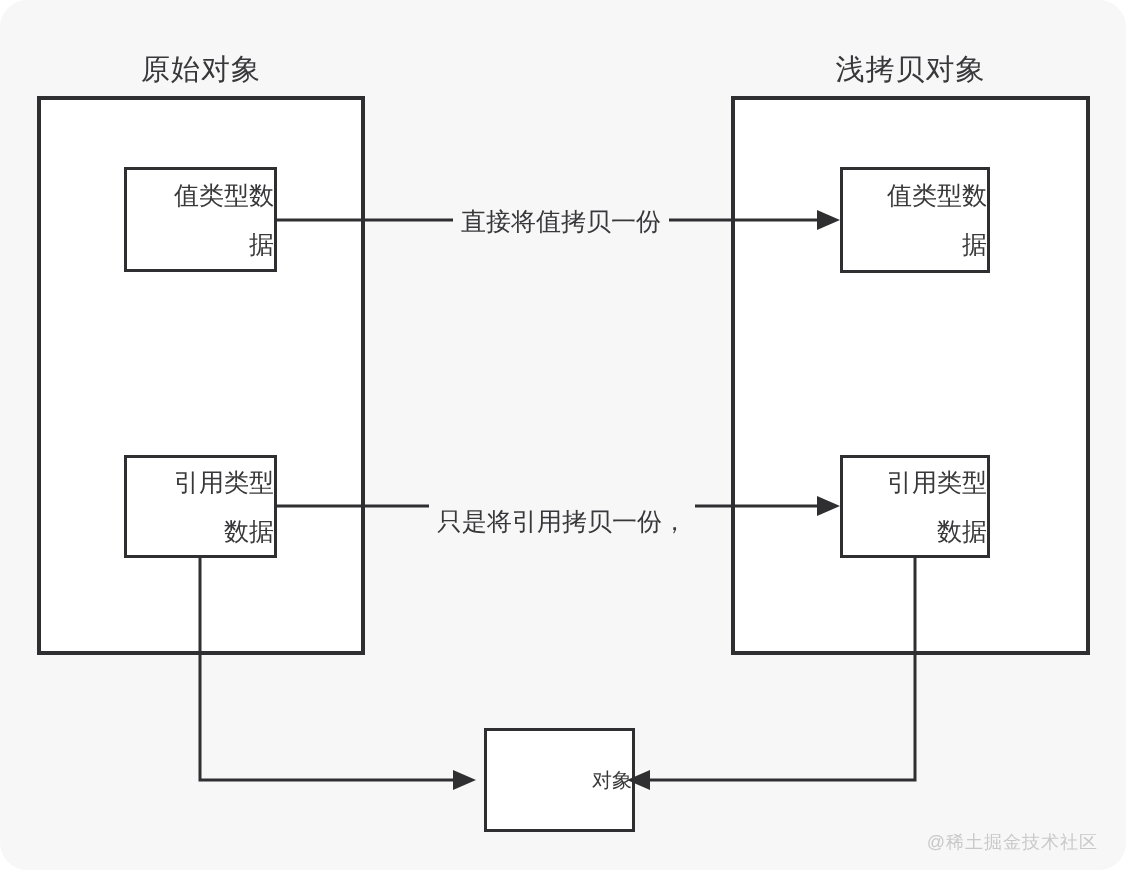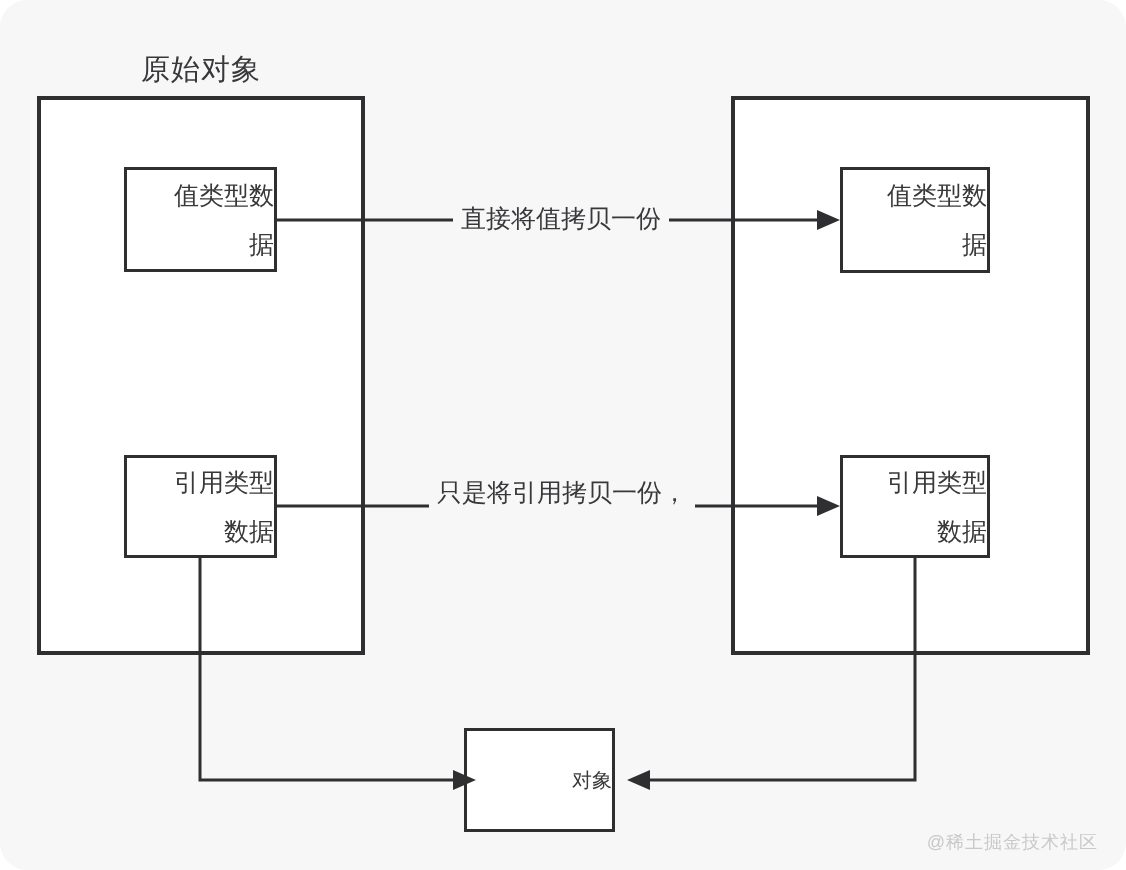--- a/index.html
+++ b/index.html
@@ -61,37 +61,37 @@
   .edge-label {
     position: absolute;
     transform: translate(-50%, -50%);
     background: var(--bg, #f7f7f8);
     color: var(--text, #38383a);
     font-size: 25px;
     line-height: 36px;
     text-align: center;
     padding: 0 8px;
     white-space: nowrap;
-    font-family: Liberation Mono, monospace;
   }
   .watermark {
     position: absolute;
     right: 28px;
     bottom: 16px;
     font-size: 18px;
     color: var(--watermark, #c9c9c9);
     letter-spacing: 1px;
   }
 </style>
 </head>
 <body>
 
 <div class="canvas">
 
   <div class="group-title" style="left:37px; top:50px; width:328px;">原始对象</div>
+  <div class="group-title" style="left:731px; top:50px; width:359px;">浅拷贝对象</div>
 
   <div class="group-rect" style="left:37px; top:96px; width:328px; height:559px;"></div>
   <div class="group-rect" style="left:731px; top:96px; width:359px; height:559px;"></div>
 
   <div class="node" style="left:124px; top:167px; width:153px; height:105px;">
     <span>值类型数</span>
     <span>据</span>
   </div>
   <div class="node" style="left:124px; top:455px; width:153px; height:103px;">
     <span>引用类型</span>
@@ -100,38 +100,38 @@
 
   <div class="node" style="left:840px; top:167px; width:150px; height:106px;">
     <span>值类型数</span>
     <span>据</span>
   </div>
   <div class="node" style="left:840px; top:455px; width:150px; height:103px;">
     <span>引用类型</span>
     <span>数据</span>
   </div>
 
-  <div class="node node-small" style="left:464px; top:728px; width:151px; height:104px;">
+  <div class="node node-small" style="left:484px; top:728px; width:151px; height:104px;">
     <span>对象</span>
   </div>
 
   <svg class="arrows" width="1126" height="870" viewBox="0 0 1126 870">
 
     <path class="arrow-line" d="M277 220 H 820"></path>
     <polygon class="arrowhead" points="840,220 817,210 817,230"></polygon>
 
     <path class="arrow-line" d="M277 506 H 820"></path>
     <polygon class="arrowhead" points="840,506 817,496 817,516"></polygon>
 
     <path class="arrow-line" d="M200 558 V 780 H 456"></path>
     <polygon class="arrowhead" points="476,780 453,770 453,790"></polygon>
 
     <path class="arrow-line" d="M915 558 V 780 H 647"></path>
     <polygon class="arrowhead" points="627,780 650,770 650,790"></polygon>
   </svg>
 
   <div class="edge-label" style="left:561px; top:221px;">直接将值拷贝一份</div>
-  <div class="edge-label" style="left:562px; top:495px;">
+  <div class="edge-label" style="left:562px; top:521px;">
     <div>只是将引用拷贝一份，</div>
   </div>
 
   <div class="watermark">@稀土掘金技术社区</div>
 </div>
 
 </body></html>

